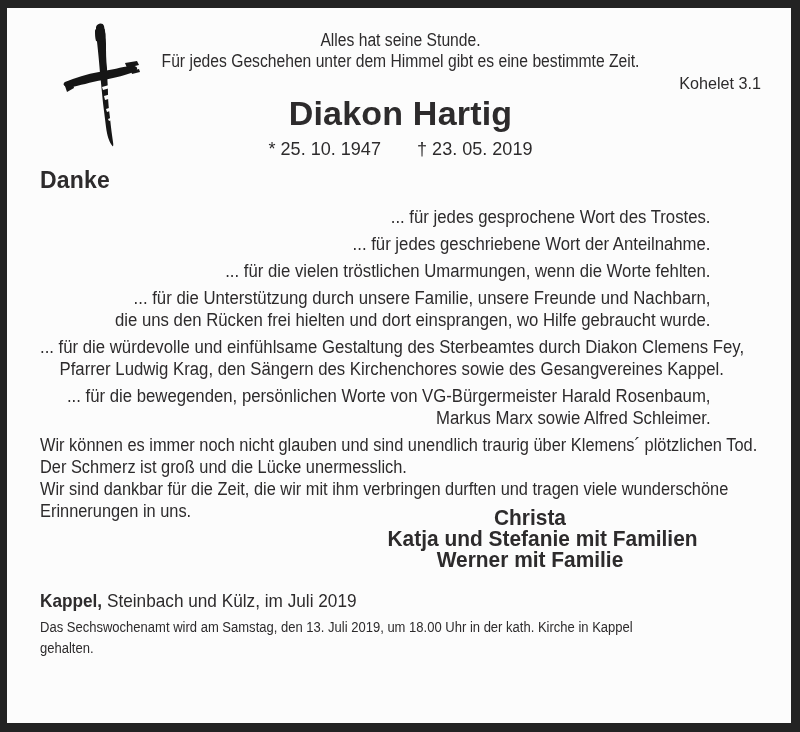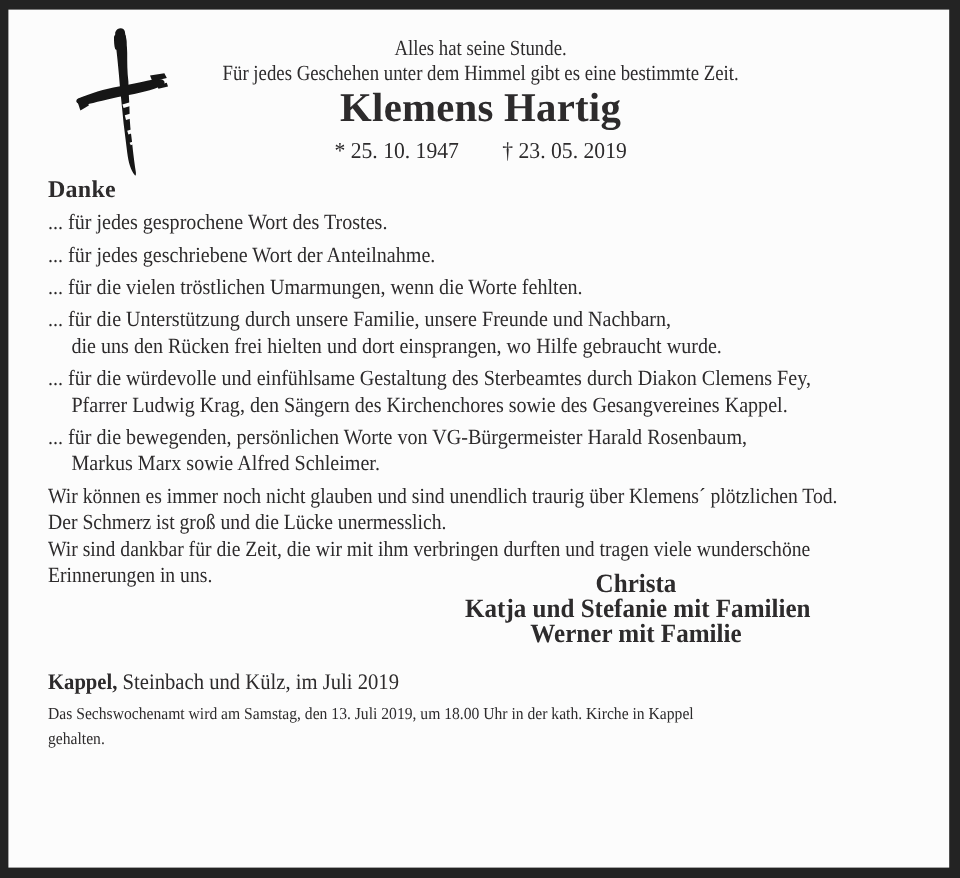--- a/index.html
+++ b/index.html
@@ -6,44 +6,44 @@
     --frame:#232323;
     --paper:#fcfcfc;
     --ink:#2d2b2c;
     --crossink:#161616;
   }
   html,body{margin:0;padding:0;background:#000;}
   .stage{position:relative;width:800px;height:732px;background:var(--frame);overflow:hidden;}
   .paper{
     position:absolute;left:7px;top:8px;width:784px;height:715px;
     background:var(--paper);color:var(--ink);
-    font-family:Liberation Serif, serif;
+    font-family:Liberation Sans, sans-serif;
     overflow:hidden;
   }
   .content{padding:0 30px 0 33px;}
 
   
   .sq-l{transform:scaleX(.93);transform-origin:0 50%;white-space:nowrap;}
   .sq-l91{transform:scaleX(.91);transform-origin:0 50%;white-space:nowrap;}
   .sq-c87{transform:scaleX(.87);transform-origin:50% 50%;white-space:nowrap;}
   .sq-c95{transform:scaleX(.95);transform-origin:50% 50%;white-space:nowrap;}
   .sq-r95{transform:scaleX(.95);transform-origin:100% 50%;white-space:nowrap;}
 
   .cross{position:absolute;left:52px;top:14px;width:84px;height:128px;}
   .cross-ink{fill:var(--crossink);}
   .cross-gap{fill:var(--paper);}
 
   .quote{margin-top:22px;text-align:center;font-size:18px;line-height:21px;}
   .kohelet{margin-top:2px;text-align:right;font-size:17px;line-height:20px;padding-right:0px;}
   .name{margin:0;margin-top:0px;text-align:center;font-size:34px;line-height:38px;font-weight:bold;letter-spacing:.2px;}
   .dates{margin-top:6px;text-align:center;font-size:19px;line-height:22px;}
   .dates .death{margin-left:38px;}
-  .danke{margin-top:7px;font-size:20px;line-height:26px;font-weight:bold;letter-spacing:.2px;}
+  .danke{margin-top:7px;font-size:23px;line-height:26px;font-weight:bold;letter-spacing:.2px;}
 
-  .thanks{margin-top:3px;font-size:18px;}
+  .thanks{margin-top:13px;font-size:18px;text-align:right;}
   .titem{margin-bottom:5px;}
   .tline{line-height:22px;}
   .tline.cont{padding-left:21px;}
 
   .closing{margin-top:4px;font-size:18px;}
   .cline{line-height:22px;}
 
   .sigs{margin-top:-15px;width:300px;margin-left:340px;text-align:center;
         font-weight:bold;font-size:22px;}
   .sline{line-height:21px;}
@@ -96,22 +96,25 @@
       <path class="cross-gap" d="M49,96 l5,-2 l1,2 l-5,2 z"></path>
     </svg>
 
     <div class="content">
 
       <div class="quote">
         <div class="sq-c87">Alles hat seine Stunde.</div>
         <div class="sq-c87">Für jedes Geschehen unter dem Himmel gibt es eine bestimmte Zeit.</div>
       </div>
 
+      <div class="kohelet">
+        <span class="sq-r95" style="display:inline-block;">Kohelet 3.1</span>
+      </div>
 
-      <h1 class="name">Klemens Hartig</h1>
+      <h1 class="name">Diakon Hartig</h1>
 
       <div class="dates sq-c95">
         <span class="birth">* 25. 10. 1947</span><span class="death">† 23. 05. 2019</span>
       </div>
 
       <div class="danke">Danke</div>
 
       <div class="thanks" id="thanks-list">
           <div class="titem">
             <div class="tline sq-l">... für jedes gesprochene Wort des Trostes.</div>

